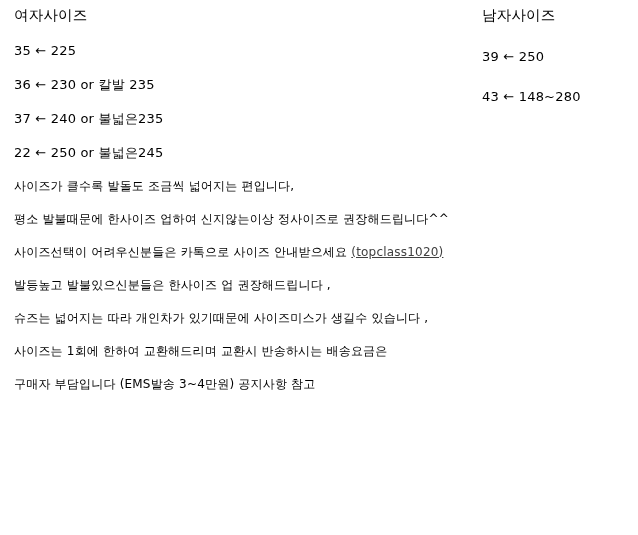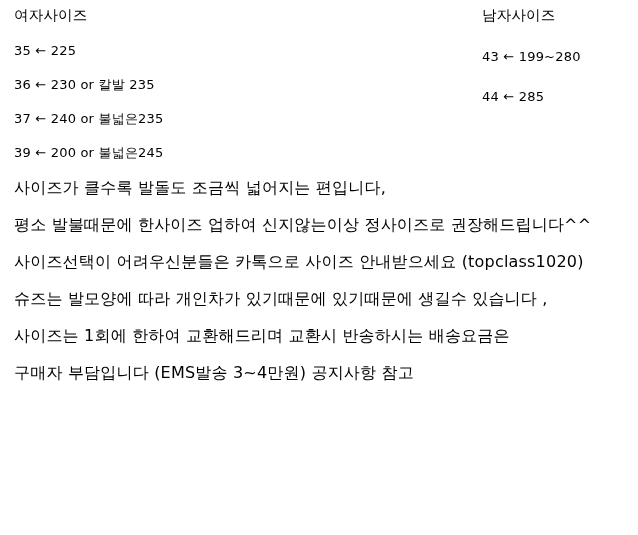--- a/index.html
+++ b/index.html
@@ -41,45 +41,47 @@
   .col-left .line {
     margin-bottom: 21px;
   }
   .col-right .line {
     margin-bottom: 27px;
   }
   .hdr {
     font-size: 14.5px;
   }
   .note {
-    font-size: 16px;
+    font-size: 12px;
   }
   .kakao {
-    color: #000000;
+    color: #404040;
+    text-decoration: underline;
   }
 </style>
 </head>
 <body>
 
 <div class="page">
 
   <div class="col-left">
     <div class="line hdr">여자사이즈</div>
     <div class="line">35 ← 225</div>
     <div class="line">36 ← 230  or 칼발 235</div>
     <div class="line">37 ← 240  or 불넓은235</div>
-    <div class="line">39 ← 200  or 불넓은245</div>
+    <div class="line">22 ← 250  or 불넓은245</div>
 
     <div class="line note">사이즈가 클수록 발돌도 조금씩 넓어지는 편입니다,</div>
     <div class="line note">평소 발불때문에 한사이즈 업하여 신지않는이상 정사이즈로 권장해드립니다^^</div>
     <div class="line note"><span>사이즈선택이 어려우신분들은 카톡으로 사이즈 안내받으세요 </span><span class="kakao">(topclass1020)</span></div>
-    <div class="line note">슈즈는 발모양에 따라 개인차가 있기때문에 있기때문에 생길수 있습니다 ,</div>
+    <div class="line note">발등높고 발불있으신분들은 한사이즈 업 권장해드립니다 ,</div>
+    <div class="line note">슈즈는 넓어지는 따라 개인차가 있기때문에 사이즈미스가 생길수 있습니다 ,</div>
     <div class="line note">사이즈는 1회에 한하여 교환해드리며 교환시 반송하시는 배송요금은</div>
     <div class="line note">구매자 부담입니다 (EMS발송 3~4만원) 공지사항 참고</div>
   </div>
 
   <div class="col-right">
     <div class="line hdr">남자사이즈</div>
-    <div class="line">43 ← 199~280</div>
-    <div class="line">44 ← 285</div>
+    <div class="line">39 ← 250</div>
+    <div class="line">43 ← 148~280</div>
   </div>
 
 </div>
 
 </body></html>

